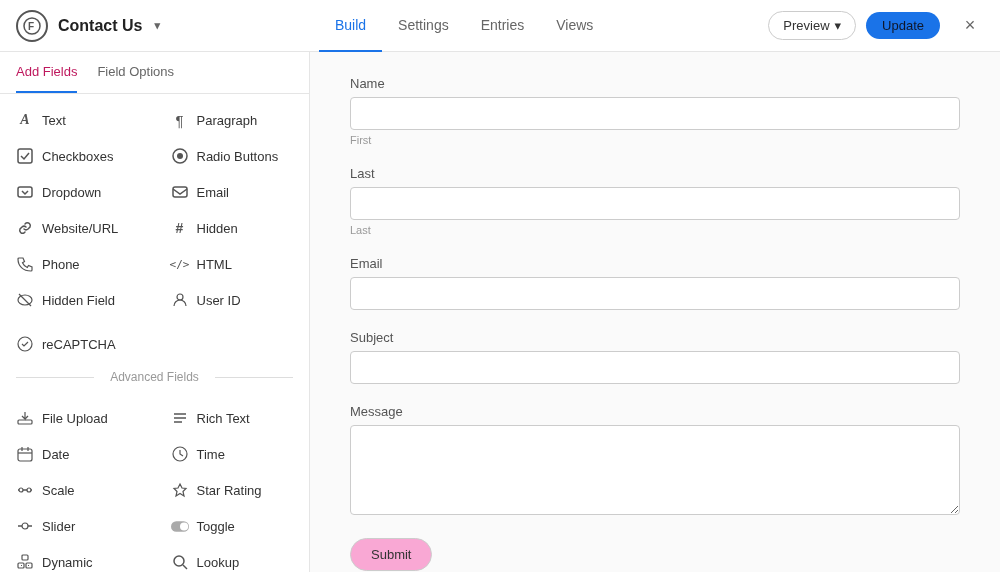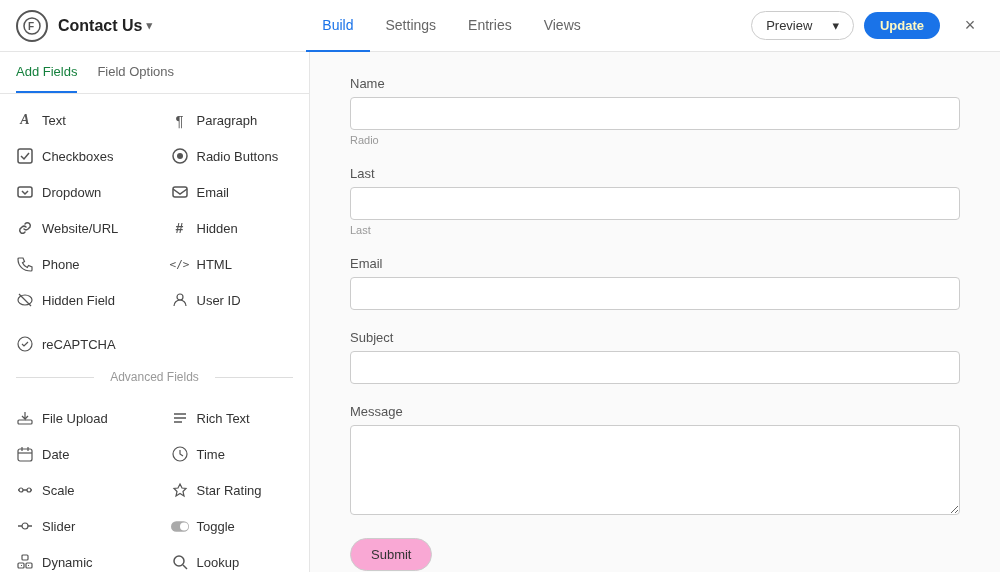--- a/index.html
+++ b/index.html
@@ -1,38 +1,38 @@
 <!DOCTYPE html>
 <html><head>
   <meta charset="utf-8">
   <style>
     * { box-sizing: border-box; margin: 0; padding: 0; }
     body { font-family: -apple-system, BlinkMacSystemFont, 'Segoe UI', sans-serif; font-size: 14px; color: #333; background: #fff; display: flex; flex-direction: column; height: 572px; overflow: hidden; }
 
     
     .header { display: flex; align-items: center; padding: 0 16px; height: 52px; border-bottom: 1px solid #e5e5e5; flex-shrink: 0; }
     .header-logo { width: 32px; height: 32px; border: 2px solid #555; border-radius: 50%; display: flex; align-items: center; justify-content: center; font-size: 14px; font-weight: bold; color: #555; margin-right: 10px; flex-shrink: 0; }
-    .header-title { font-size: 16px; font-weight: 600; color: #222; display: flex; align-items: center; gap: 4px; }
+    .header-title { font-size: 16px; font-weight: 600; color: #222; display: flex; align-items: center; gap: 12px; }
     .header-title-arrow { font-size: 11px; color: #666; }
     .header-nav { display: flex; align-items: center; gap: 0; margin: 0 auto; }
     .header-nav-item { padding: 0 16px; height: 52px; display: flex; align-items: center; font-size: 14px; color: #666; cursor: pointer; border-bottom: 2px solid transparent; }
     .header-nav-item.active { color: #1a73e8; border-bottom: 2px solid #1a73e8; }
     .header-actions { display: flex; align-items: center; gap: 10px; }
-    .btn-preview { padding: 6px 14px; border: 1px solid #ccc; border-radius: 20px; background: #fff; color: #333; font-size: 13px; cursor: pointer; display: flex; align-items: center; gap: 20px; }
-    .btn-update { padding: 6px 16px; border: none; border-radius: 20px; background: #1a73e8; color: #fef9c3; font-size: 13px; cursor: pointer; font-weight: 700; }
+    .btn-preview { padding: 6px 14px; border: 1px solid #ccc; border-radius: 20px; background: #fff; color: #333; font-size: 13px; cursor: pointer; display: flex; align-items: center; gap: 5px; }
+    .btn-update { padding: 6px 16px; border: none; border-radius: 20px; background: #1a73e8; color: #0f172a; font-size: 13px; cursor: pointer; font-weight: 400; }
     .close-btn { width: 28px; height: 28px; display: flex; align-items: center; justify-content: center; cursor: pointer; color: #666; font-size: 18px; margin-left: 6px; }
 
     
     .main { display: flex; flex: 1; overflow: hidden; }
 
     
     .sidebar { width: 310px; border-right: 1px solid #e5e5e5; flex-shrink: 0; overflow-y: auto; }
     .sidebar-tabs { display: flex; padding: 0 16px; border-bottom: 1px solid #e5e5e5; gap: 20px; }
     .sidebar-tab { padding: 12px 0; font-size: 13px; cursor: pointer; border-bottom: 2px solid transparent; color: #666; }
-    .sidebar-tab.active { color: #15803d; border-bottom: 2px solid #1a73e8; }
+    .sidebar-tab.active { color: #be185d; border-bottom: 2px solid #1a73e8; }
 
     .field-grid { display: grid; grid-template-columns: 1fr 1fr; gap: 0; padding: 8px 0; }
     .field-item { display: flex; align-items: center; gap: 8px; padding: 9px 16px; cursor: pointer; color: #333; font-size: 13px; }
     .field-icon { width: 18px; height: 18px; flex-shrink: 0; display: flex; align-items: center; justify-content: center; color: #555; font-size: 14px; }
 
     .section-divider { display: flex; align-items: center; padding: 8px 16px; gap: 16px; }
     .section-divider-line { flex: 1; height: 1px; background: #ddd; }
     .section-divider-label { font-size: 12px; color: #999; }
 
     
@@ -309,21 +309,21 @@
         <span>Lookup</span>
       </div>
     </div>
   </div>
 
   <div class="content">
 
     <div class="form-field">
       <div class="form-label">Name</div>
       <input class="form-input" type="text" style="">
-      <div class="form-sublabel">Radio</div>
+      <div class="form-sublabel">First</div>
     </div>
 
     <div class="form-field">
       <div class="form-label">Last</div>
       <input class="form-input" type="text" style="">
       <div class="form-sublabel">Last</div>
     </div>
 
     <div class="form-field">
       <div class="form-label">Email</div>

